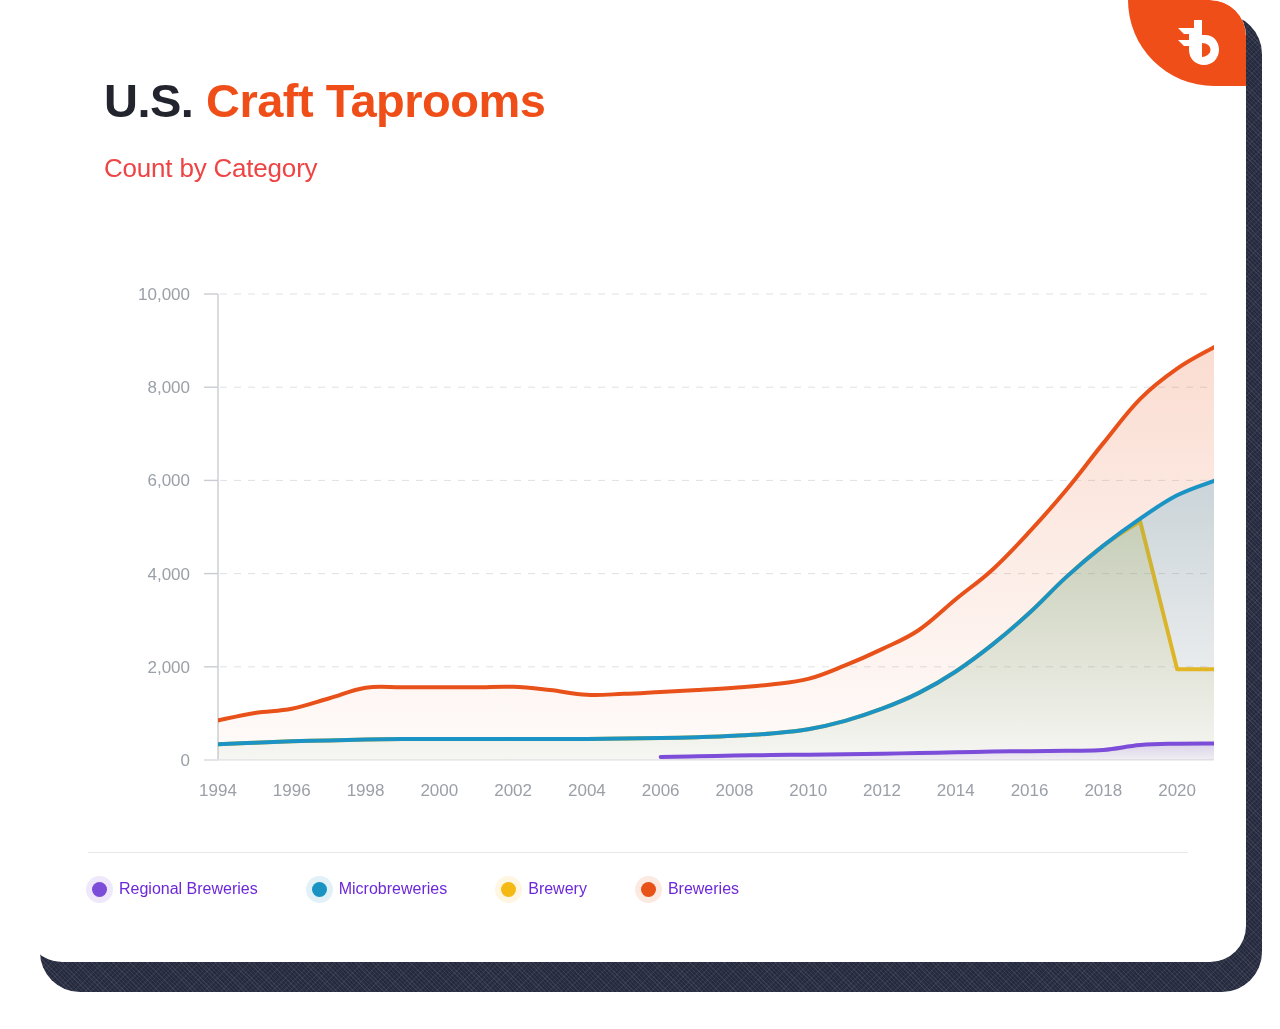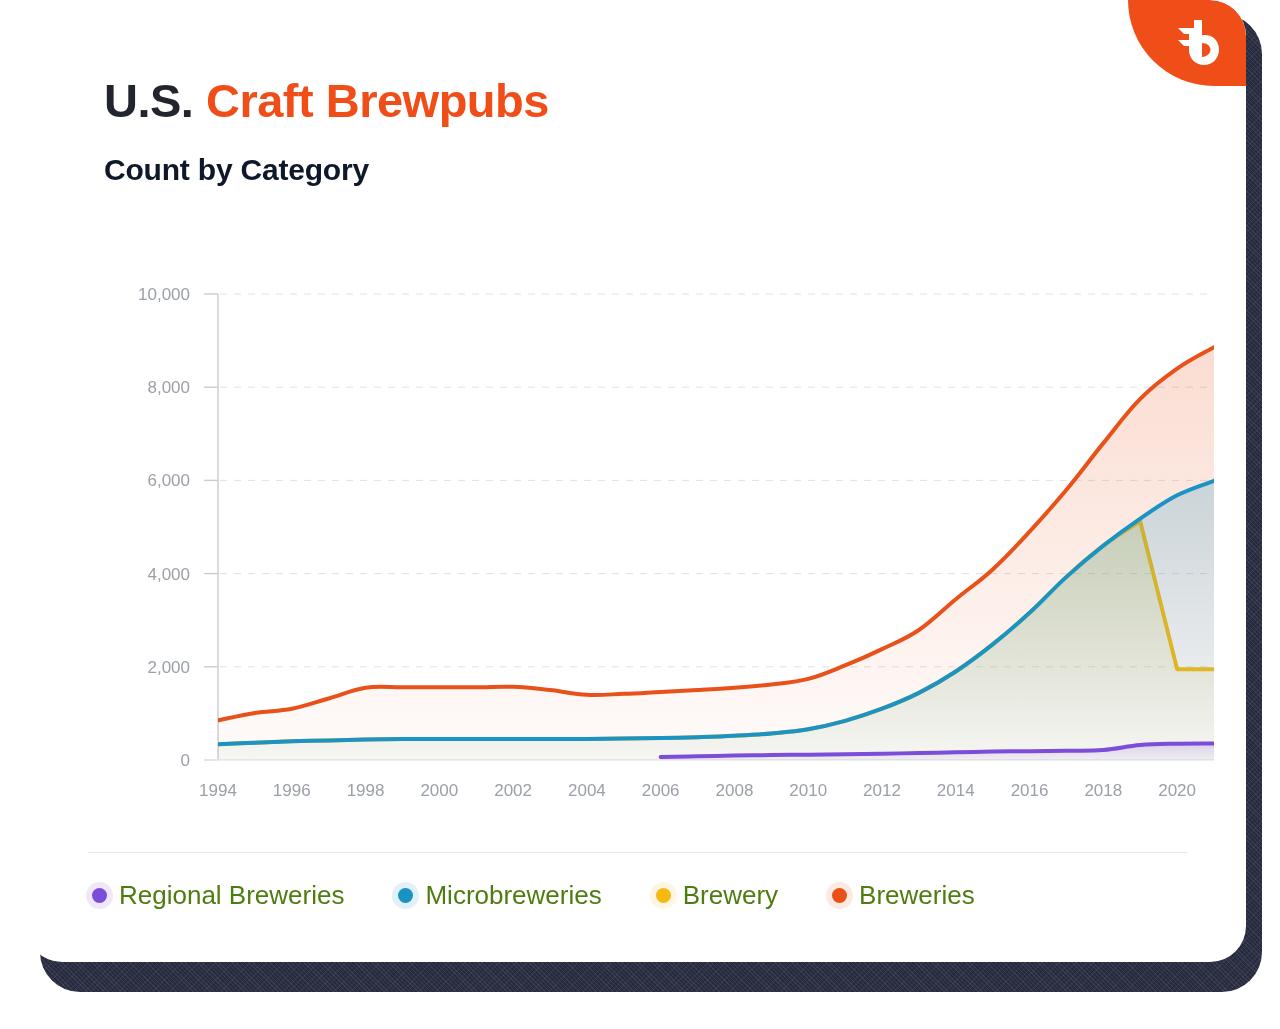--- a/index.html
+++ b/index.html
@@ -93,24 +93,24 @@
     font-size: 47px;
     font-weight: bold;
     letter-spacing: -0.5px;
     color: #22252e;
     line-height: 1.08;
     margin: 0;
     white-space: nowrap;
   }
   .title .accent { color: #f04e18; }
   .subtitle {
-    font-size: 30px;
-    font-weight: bold;
+    font-size: 26px;
+    font-weight: normal;
     letter-spacing: -0.2px;
-    color: #0f172a;
+    color: #ef4444;
     margin: 26px 0 0 0;
     white-space: nowrap;
   }
 
   
   .chart-area {
     position: absolute;
     left: 0px;
     top: 252px;
     width: 1220px;
@@ -168,22 +168,22 @@
     position: absolute;
     left: -6px;
     top: -6px;
     width: 27px;
     height: 27px;
     border-radius: 50%;
     background: currentColor;
     opacity: .13;
   }
   .legend-label {
-    font-size: 26px;
-    color: #4d7c0f;
+    font-size: 16px;
+    color: #6d28d9;
     font-weight: normal;
   }
 </style>
 </head>
 <body>
 
 <div id="root">
 
   <div class="card-shadow"></div>
   <div class="card-shadow-noise"></div>
@@ -191,21 +191,21 @@
   <div class="card">
 
     <div class="logo-badge">
       <div class="logo-leaf"></div>
       <svg class="logo-glyph" viewBox="0 0 46 50">
         <path d="M20 2 L28 2 L28 17 L31 17 C39 17 45 23 45 31.5 C45 40.5 38.5 47 30 47 C21.5 47 15 40.5 15 32 L15 28 L10 28 L4 22 L15 22 L15 16 L10 16 L4 10 L20 10 Z M28 25 L28 39 C33 38.6 36.5 35.5 36.5 31.8 C36.5 28 33.2 25 28 25 Z" fill="#ffffff"></path>
       </svg>
     </div>
 
     <div class="titles">
-      <h1 class="title"><span>U.S. </span><span class="accent">Craft Brewpubs</span></h1>
+      <h1 class="title"><span>U.S. </span><span class="accent">Craft Taprooms</span></h1>
       <div class="subtitle">Count by Category</div>
     </div>
 
     <div class="chart-area">
       <svg class="chart-svg" id="chart-svg" width="1220" height="570">
           <defs>
             <linearGradient id="g-brewpubs" x1="0" y1="0" x2="0" y2="1">
               <stop offset="0%" stop-color="#e8521a" stop-opacity="0.2"></stop>
               <stop offset="100%" stop-color="#e8521a" stop-opacity="0.02"></stop>
             </linearGradient>

